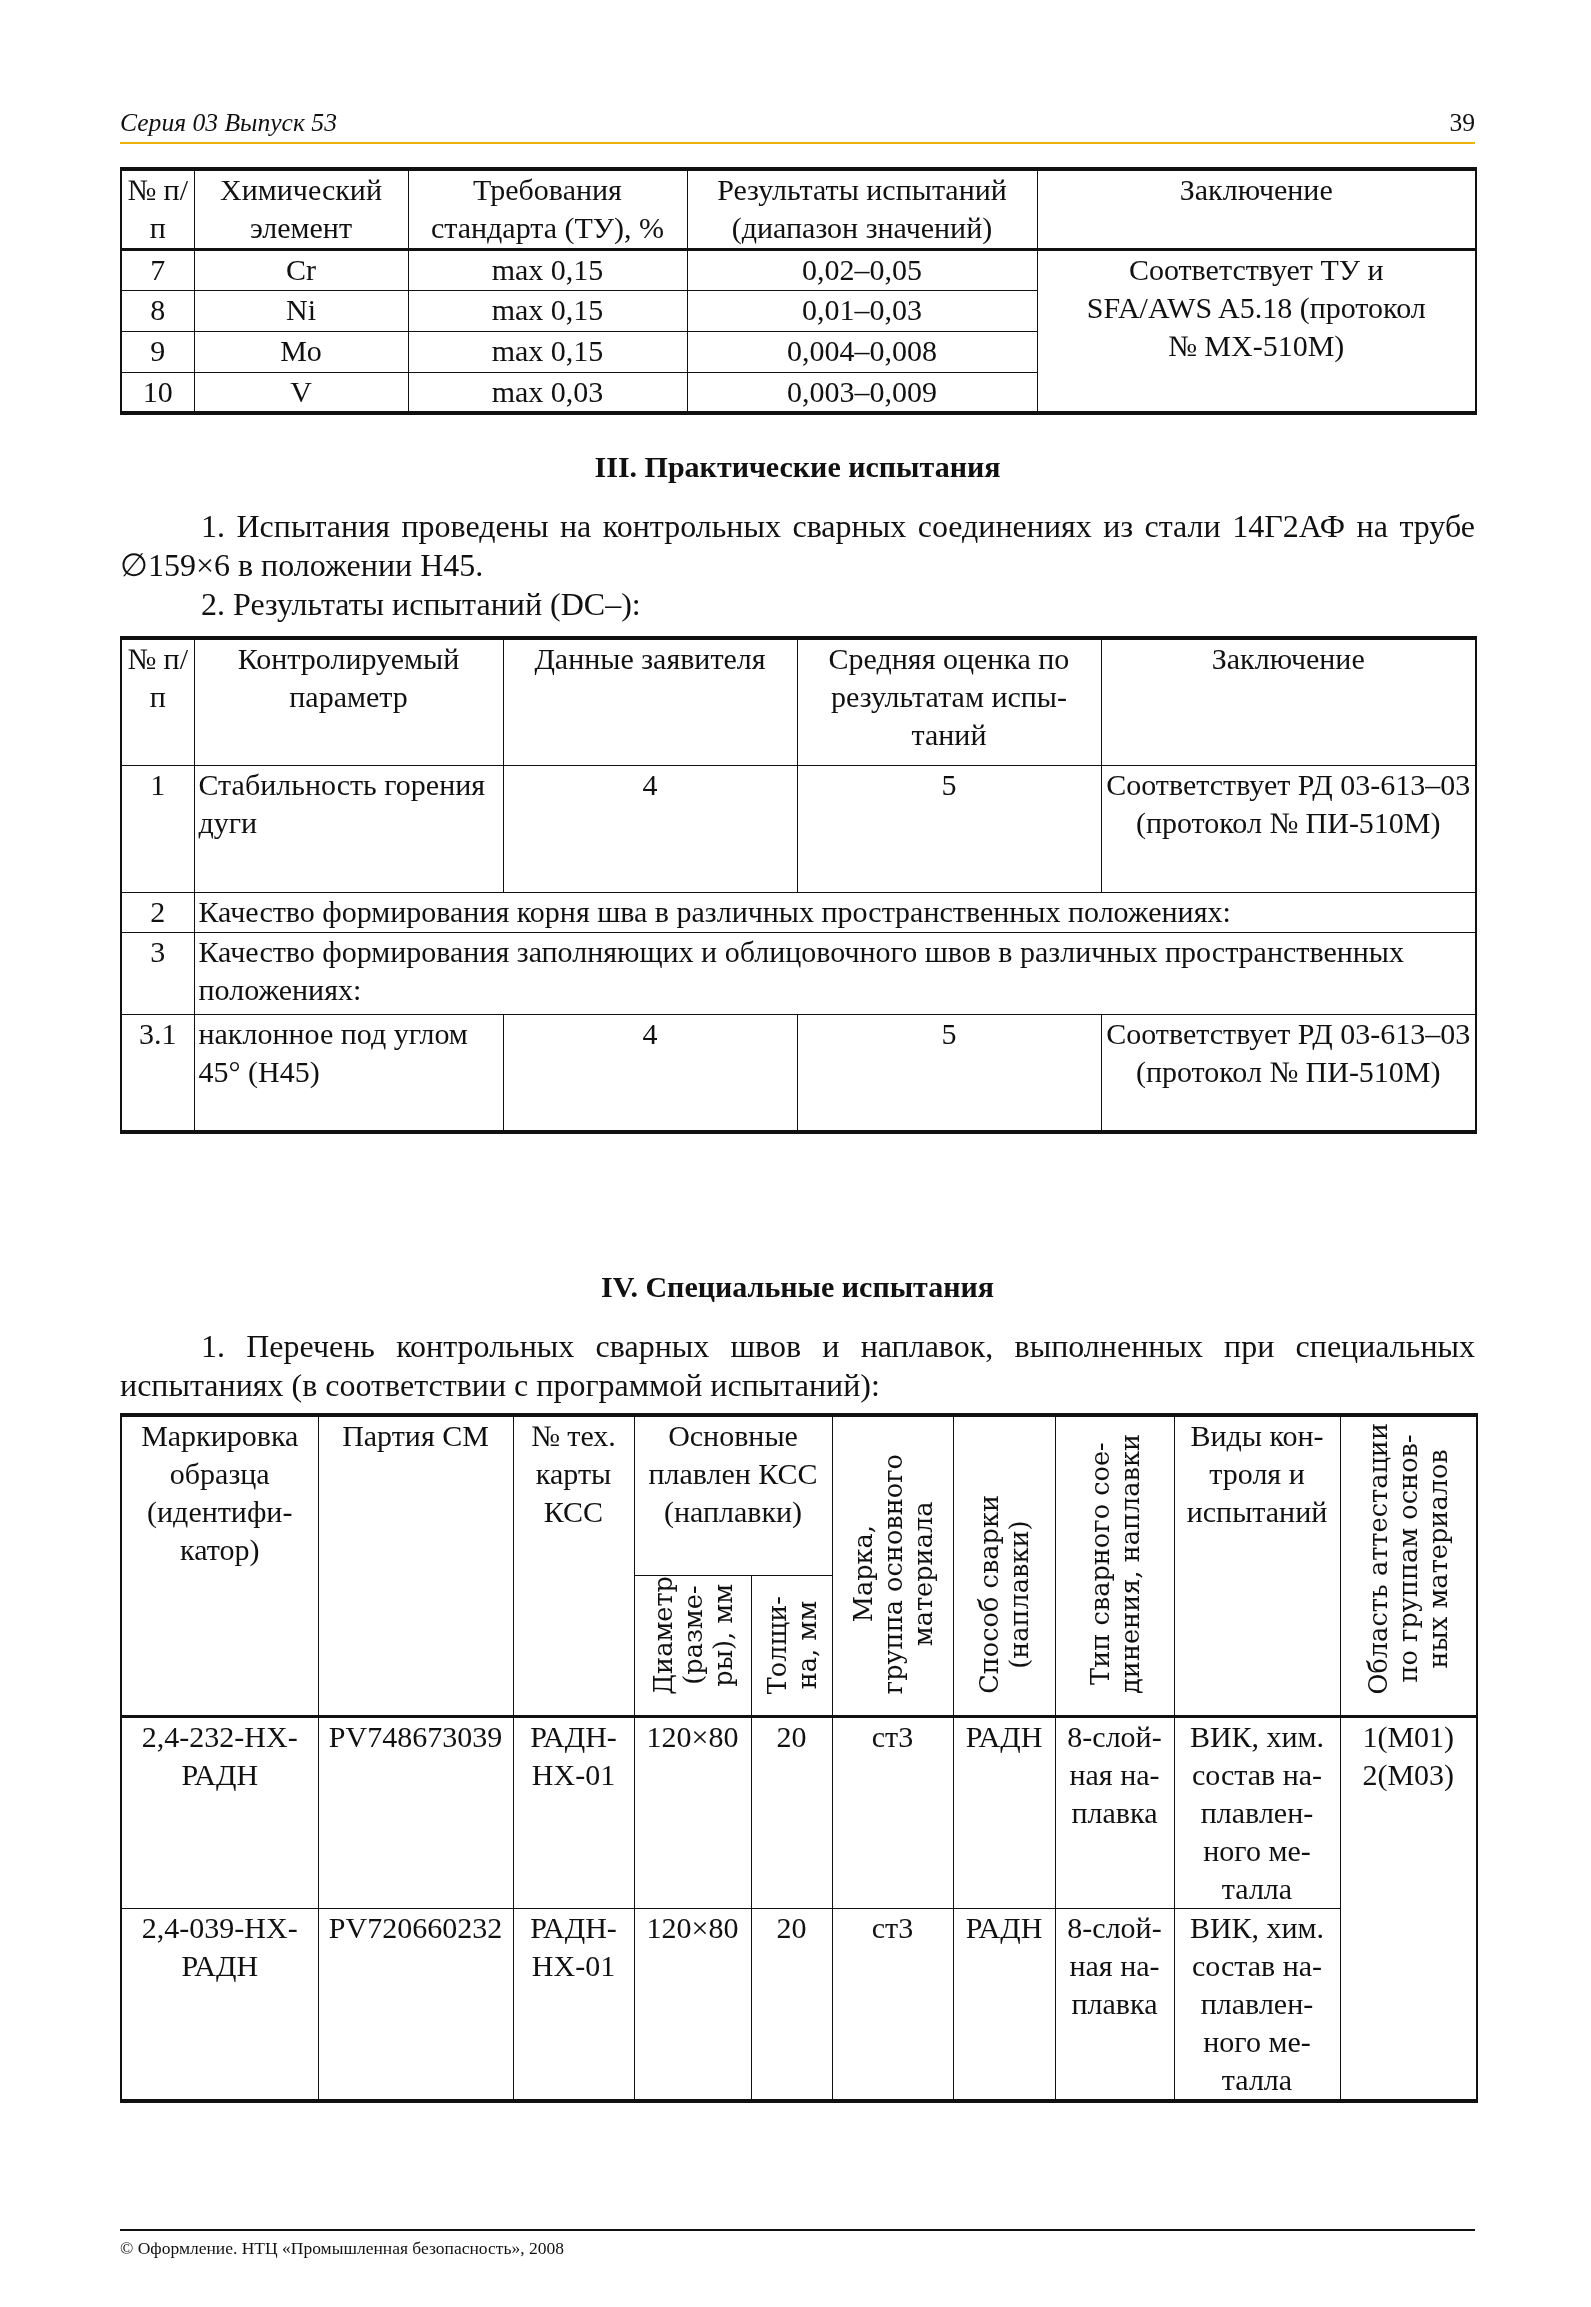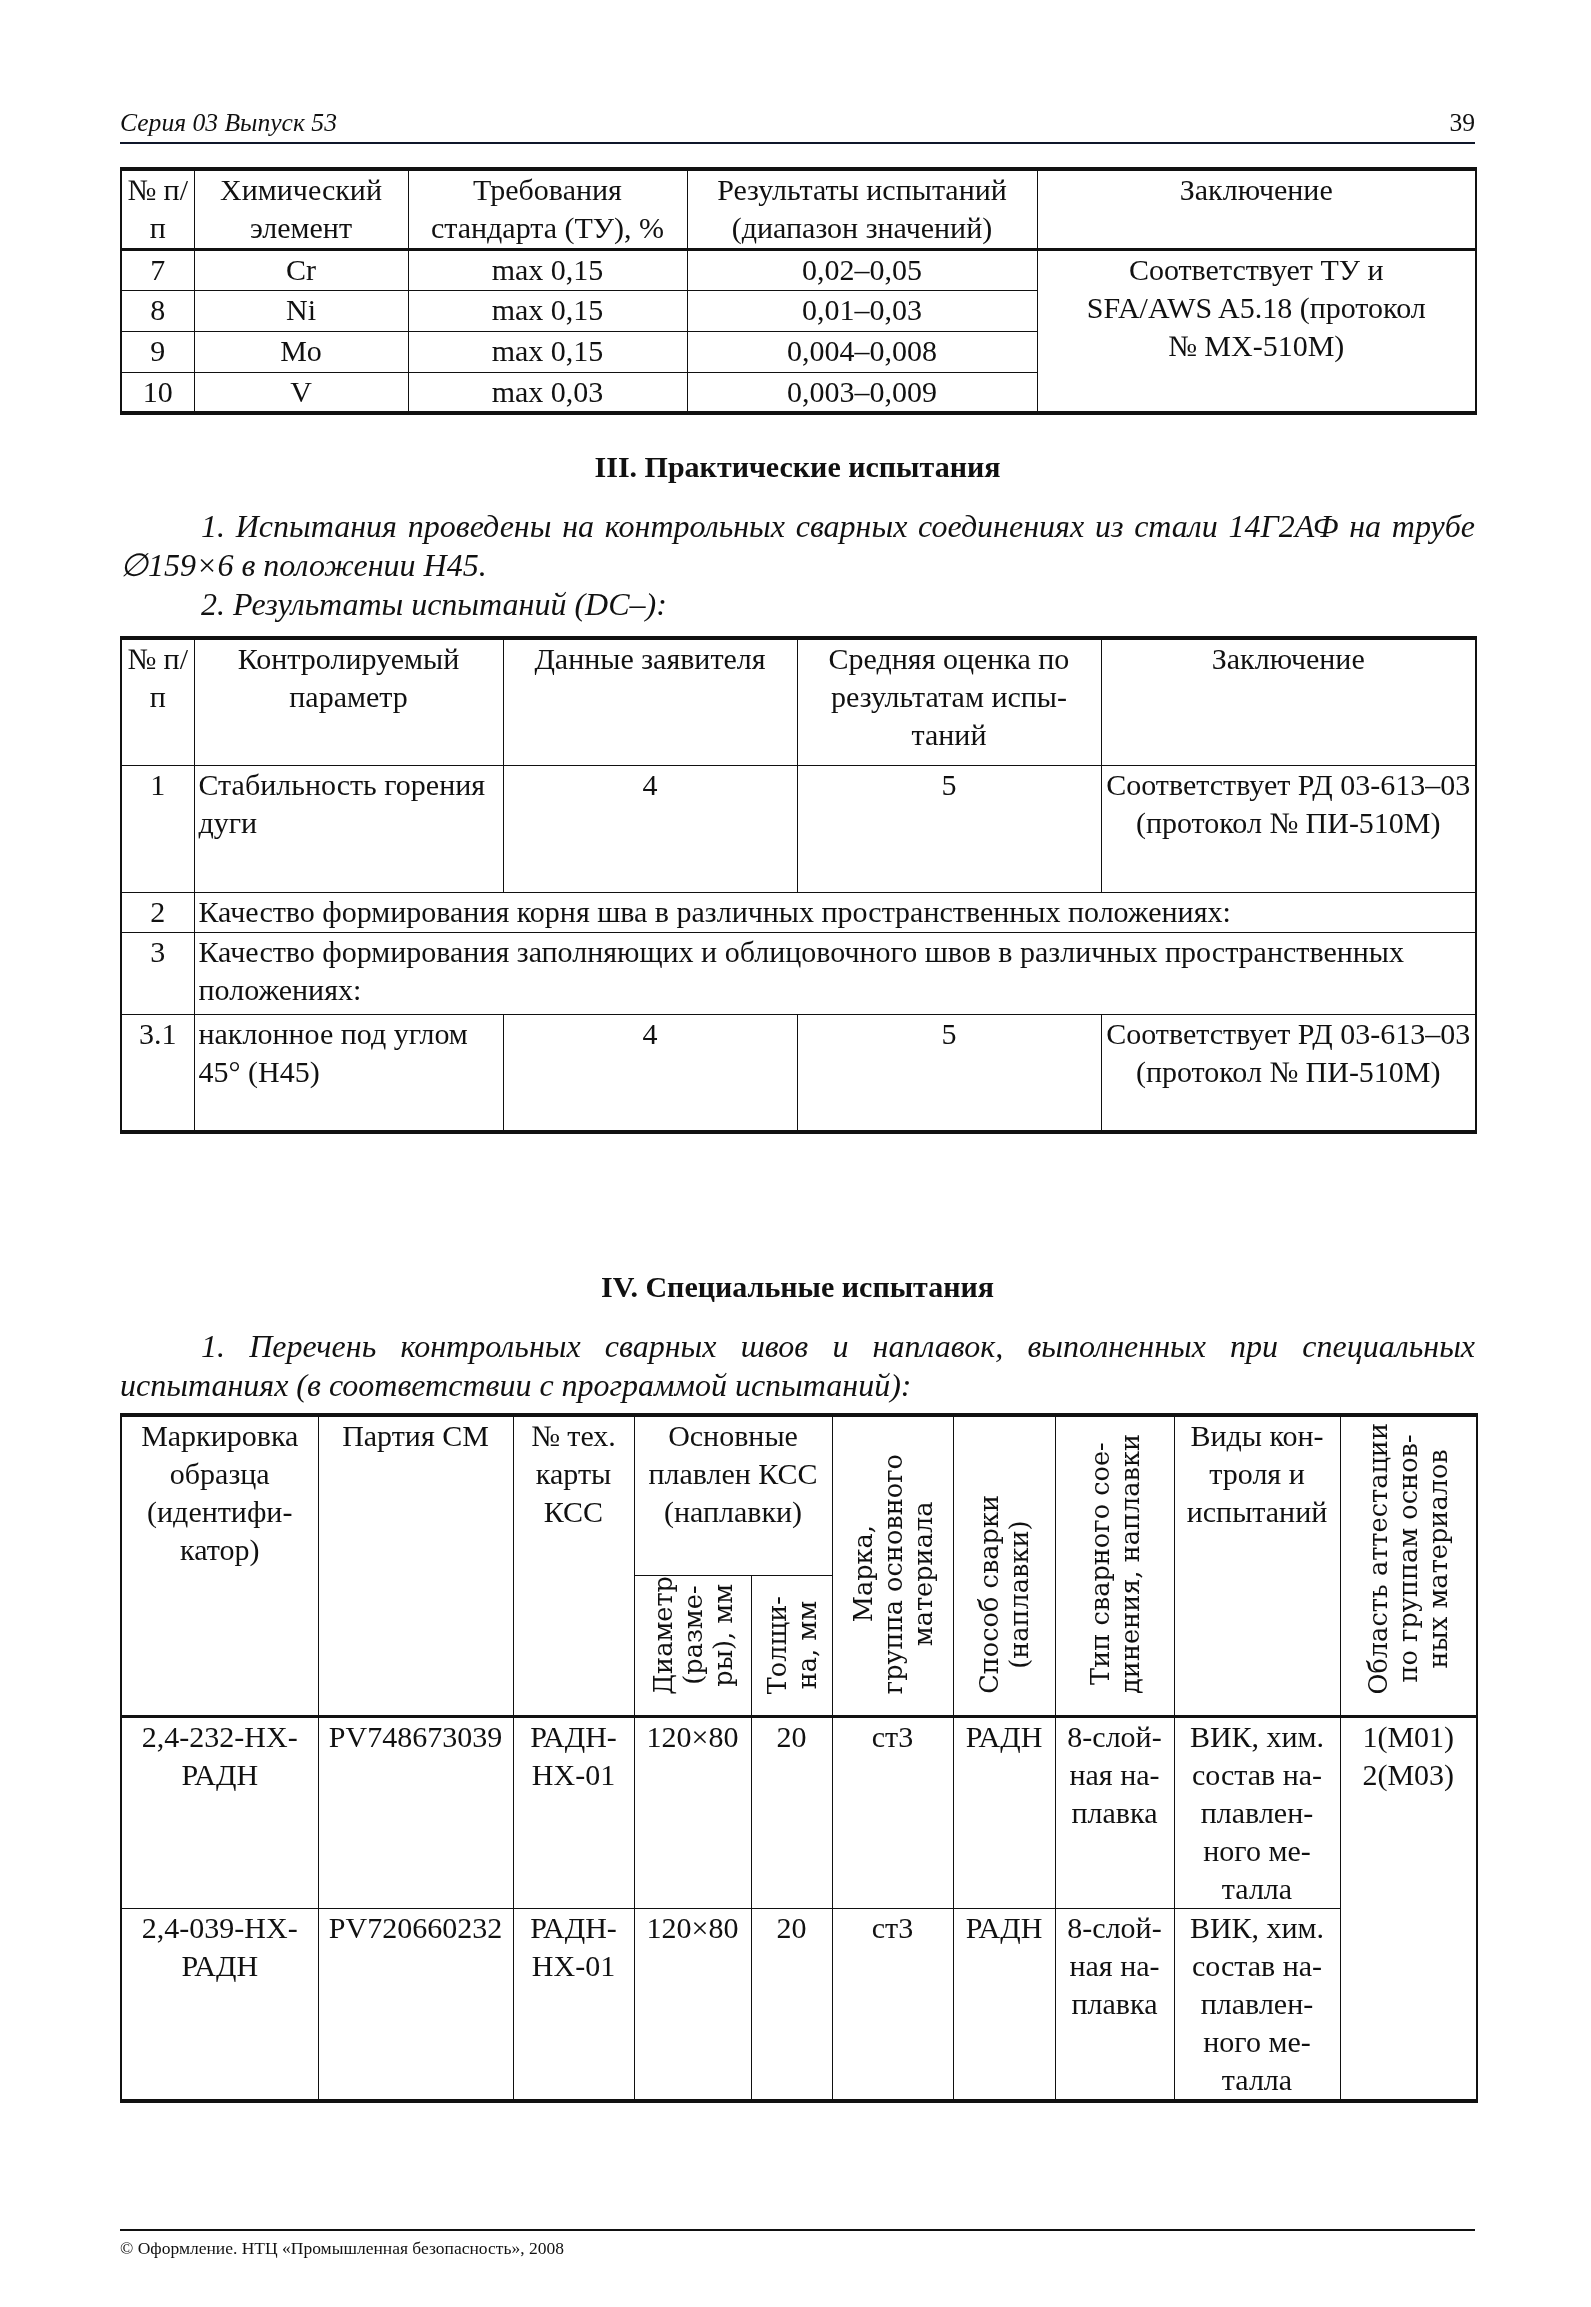--- a/index.html
+++ b/index.html
@@ -3,21 +3,21 @@
 <meta charset="utf-8">
 <style>
   html, body { margin: 0; padding: 0; background: #ffffff; }
   body {
     width: 1591px; height: 2307px; position: relative; overflow: hidden;
     font-family: "Liberation Serif", "DejaVu Serif", serif; color: #111;
   }
   .abs { position: absolute; }
   .running-head {
     left: 120px; top: 108px; width: 1355px; height: 34px;
-    border-bottom: 2px solid #0f172a;
+    border-bottom: 2px solid #eab308;
     font-size: 25.6px; font-style: italic;
   }
   .running-head .left { position: absolute; left: 0; bottom: 4px; }
   .running-head .right { position: absolute; right: 0; bottom: 4px; font-style: normal; }
 
   table.doc {
     position: absolute; border-collapse: collapse;
     border-top: 4px solid #111; border-bottom: 4px solid #111;
     border-left: 2.7px solid #111; border-right: 2.7px solid #111;
     font-size: 30px; line-height: 38px; table-layout: fixed;
@@ -29,21 +29,20 @@
   table.doc td.left { text-align: left; }
   table.doc tr.thick-top td { border-top: 3.4px solid #111; }
 
   .section-title {
     left: 120px; width: 1355px; text-align: center;
     font-size: 30px; font-weight: bold;
   }
   .para {
     left: 120px; width: 1355px; font-size: 32px; line-height: 39px;
     text-align: justify;
-    font-style: italic;
   }
   .para .indent { display: inline-block; width: 81px; }
 
   .vert {
     writing-mode: vertical-rl; transform: rotate(180deg);
     display: inline-block; text-align: center; white-space: pre-line;
     font-family: "DejaVu Serif", serif; font-size: 25.6px; line-height: 30px;
   }
   th.vcell { vertical-align: bottom !important; padding-bottom: 12px !important; }
 

